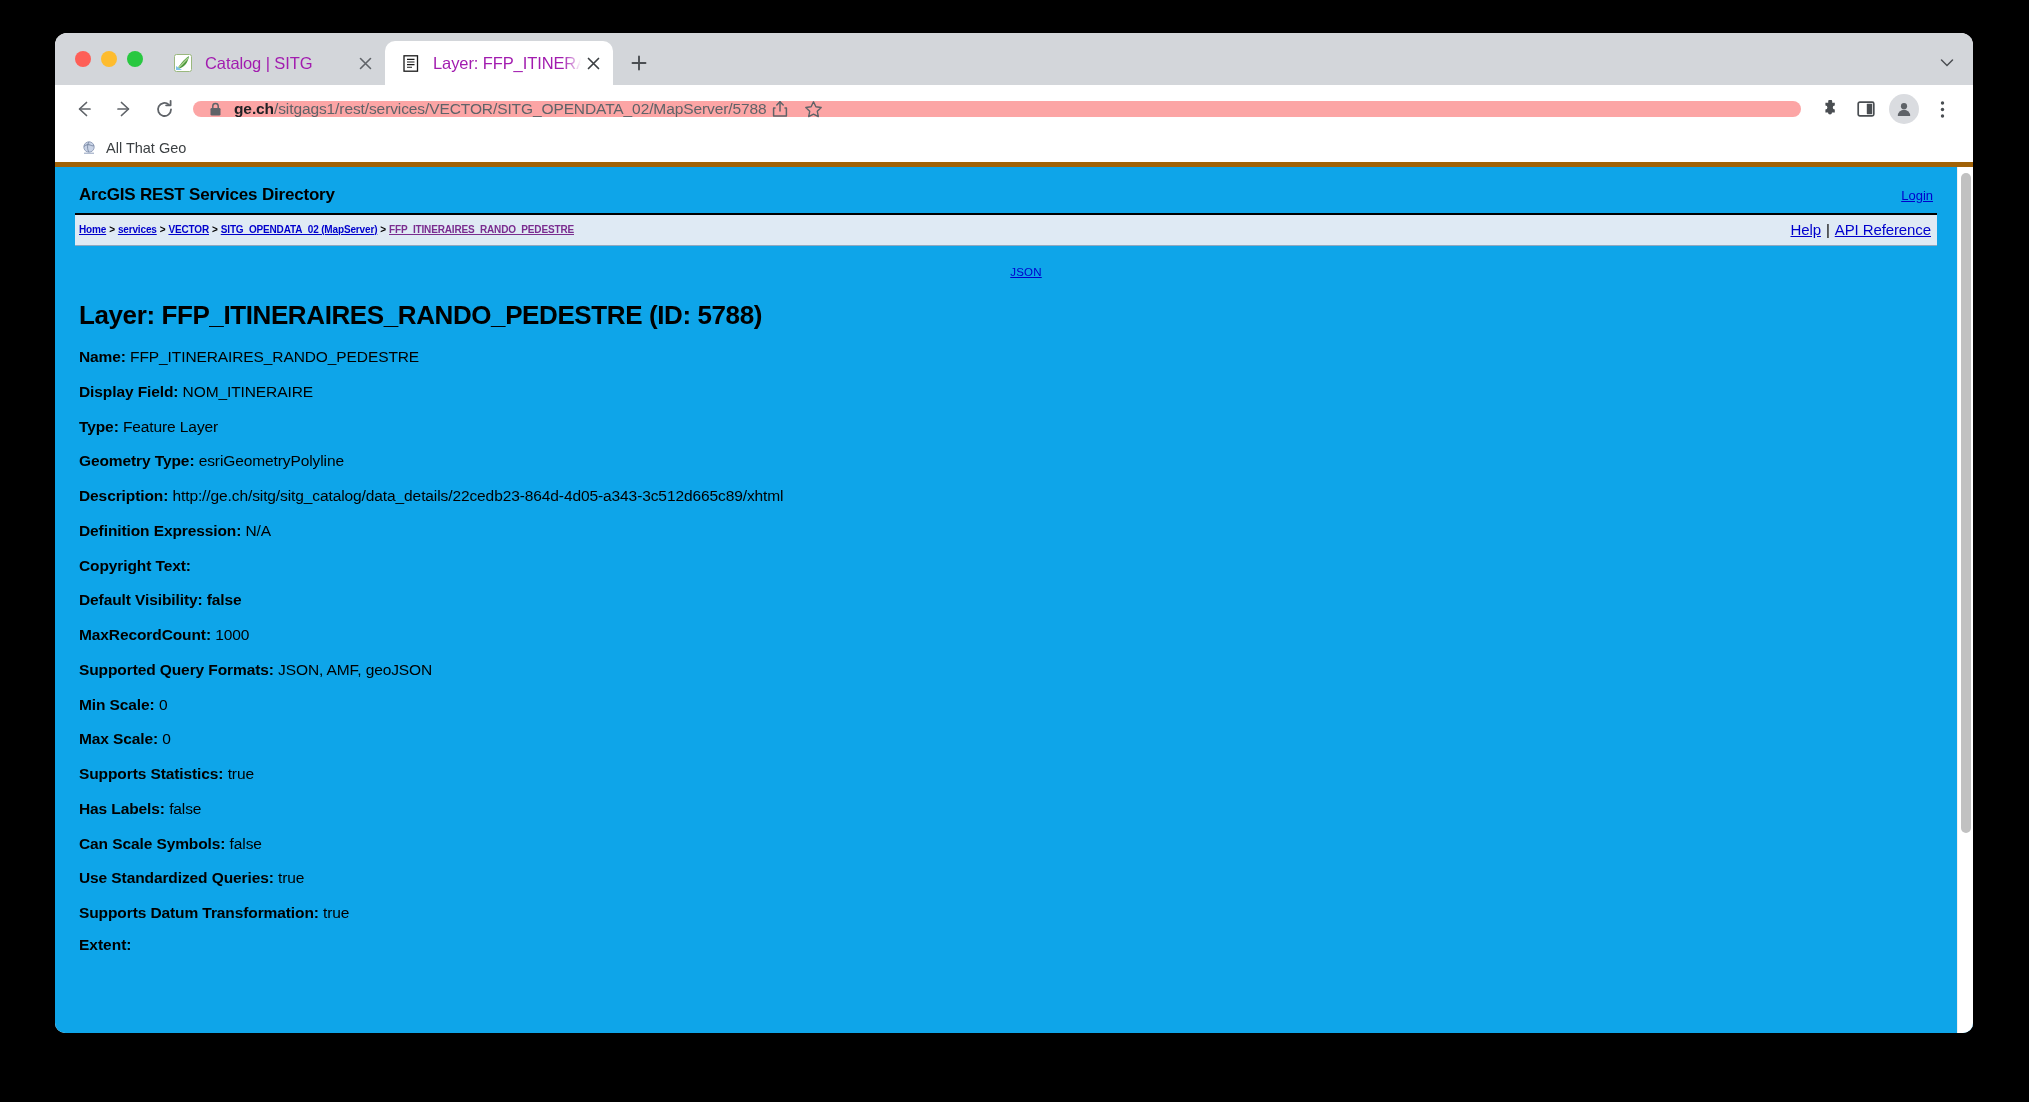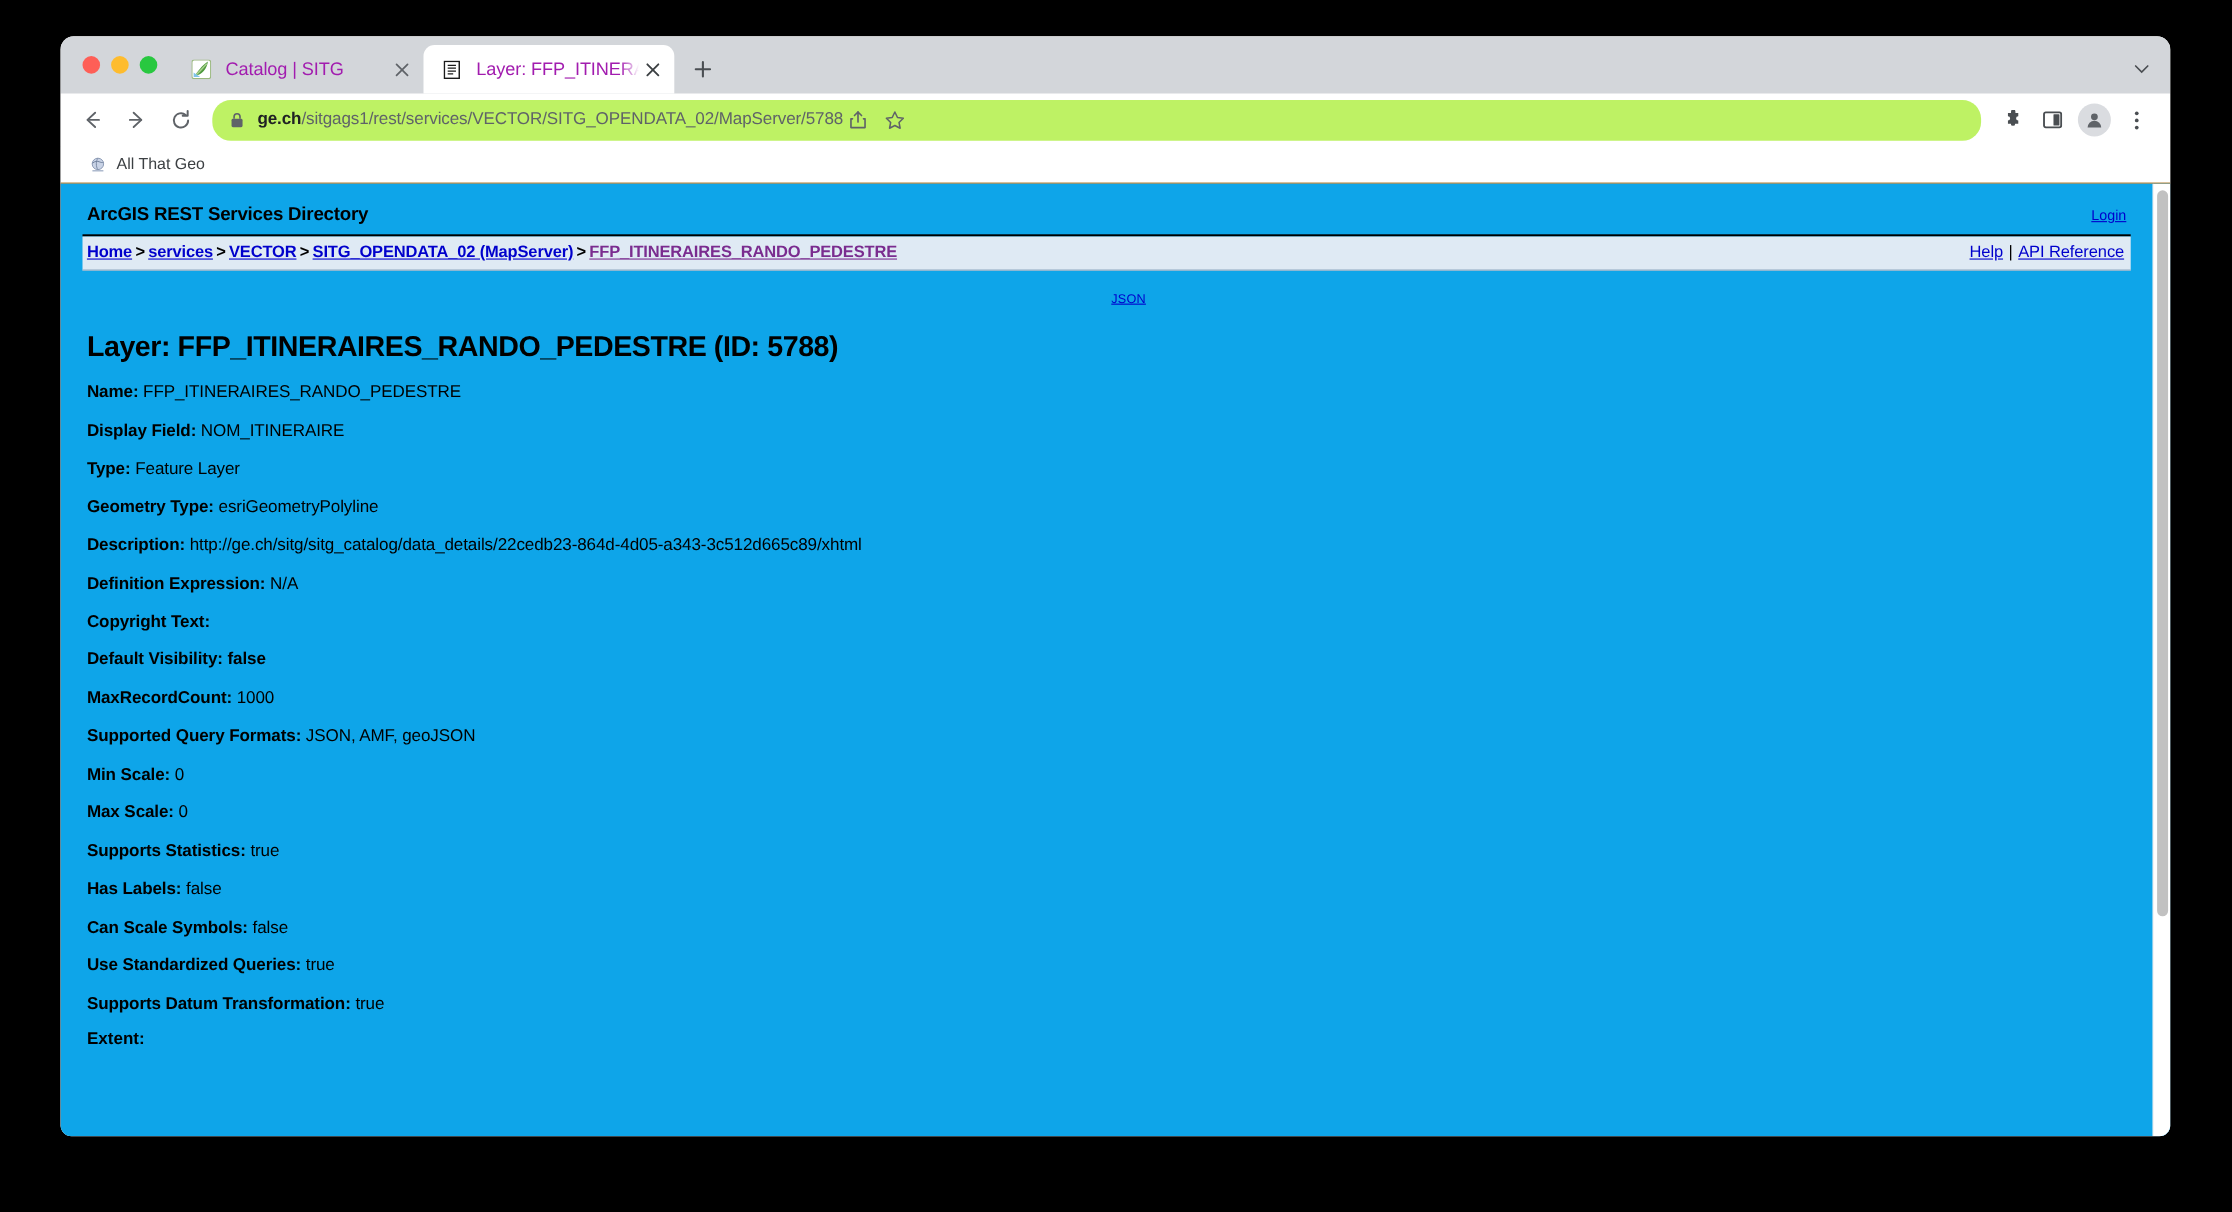--- a/index.html
+++ b/index.html
@@ -103,23 +103,23 @@
     gap: 2px;
   }
   .nav-btn {
     width: 38px; height: 38px;
     display: flex; align-items: center; justify-content: center;
     color: #5f6368;
     border-radius: 50%;
   }
   #omnibox {
     flex: 1 1 auto;
-    height: 37px;
+    height: 16px;
     margin: 0 10px 0 8px;
-    background: #bef264;
+    background: #fca5a5;
     border-radius: 17px;
     display: flex;
     align-items: center;
     padding: 0 16px;
     min-width: 0;
   }
   #lock-icon { margin-right: 12px; display: flex; align-items: center; color: #5f6368; }
   #url-text {
     font-size: 15.5px;
     color: #5f6368;
@@ -148,21 +148,21 @@
     flex: 0 0 auto;
   }
 
   
   #bookmarks-bar {
     height: 34px;
     background: #ffffff;
     display: flex;
     align-items: center;
     padding-left: 18px;
-    border-bottom: 1px solid #a16207;
+    border-bottom: 5px solid #a16207;
   }
   .bookmark {
     display: flex; align-items: center;
     height: 26px;
     padding: 0 8px;
     border-radius: 4px;
     font-size: 14.5px;
     color: #3c4043;
   }
   .bookmark-favicon {
@@ -206,21 +206,21 @@
   }
   #breadcrumb-row {
     background: #dfeaf4;
     display: flex;
     align-items: center;
     justify-content: space-between;
     padding: 6px 6px 7px 4px;
     border-bottom: 1px solid #8fa8bf;
   }
   #breadcrumb {
-    font-size: 15px;
+    font-size: 10px;
     font-weight: bold;
     color: #000;
     letter-spacing: -0.15px;
   }
   #breadcrumb a { color: #0000cc; text-decoration: underline; }
   #breadcrumb a.visited { color: #7a2c8f; }
   #breadcrumb .sep { color: #000; padding: 0 3px; }
   #help-row {
     font-size: 15px;
     letter-spacing: -0.1px;

